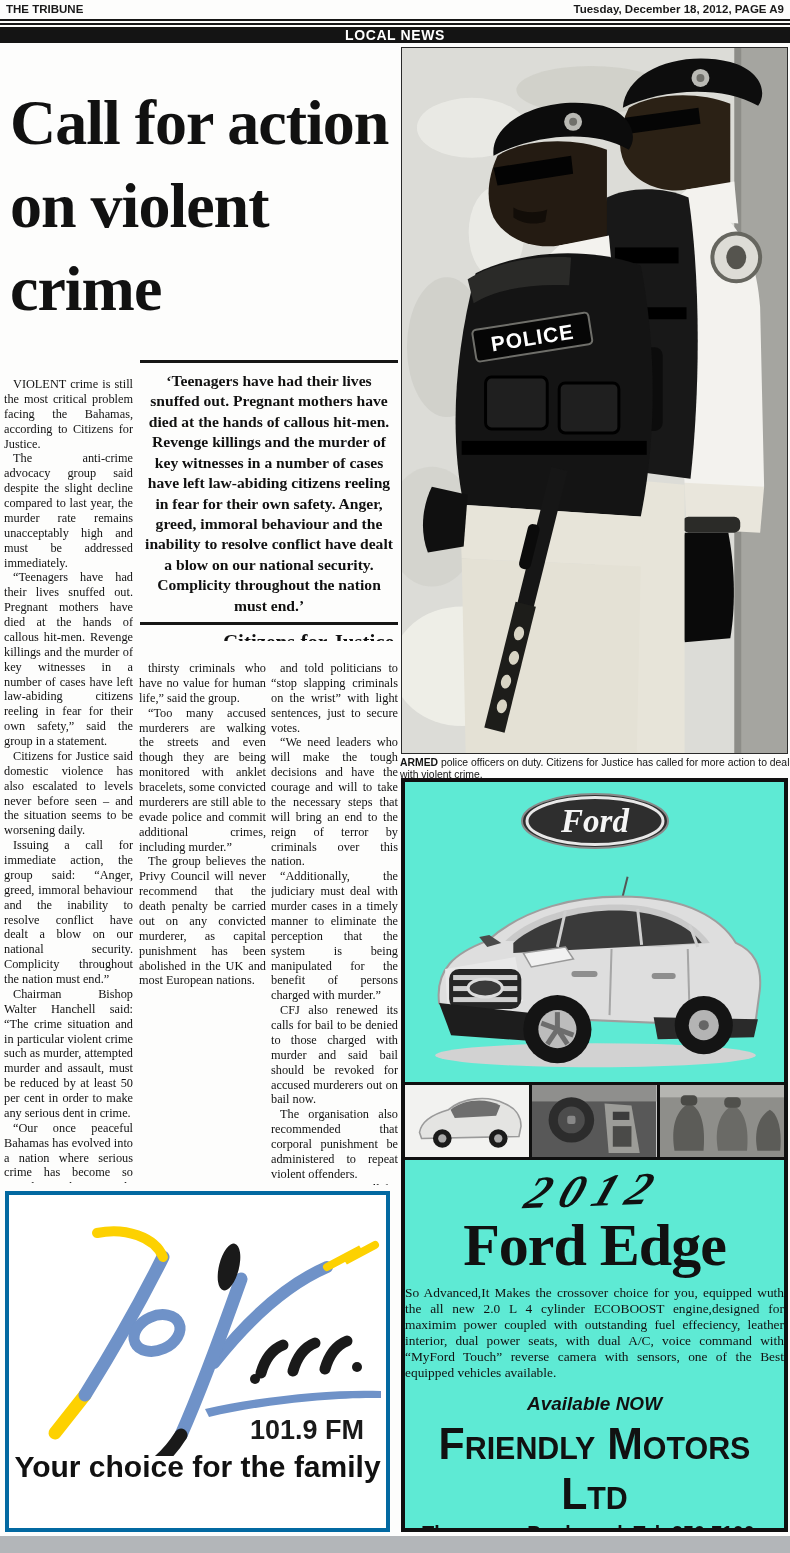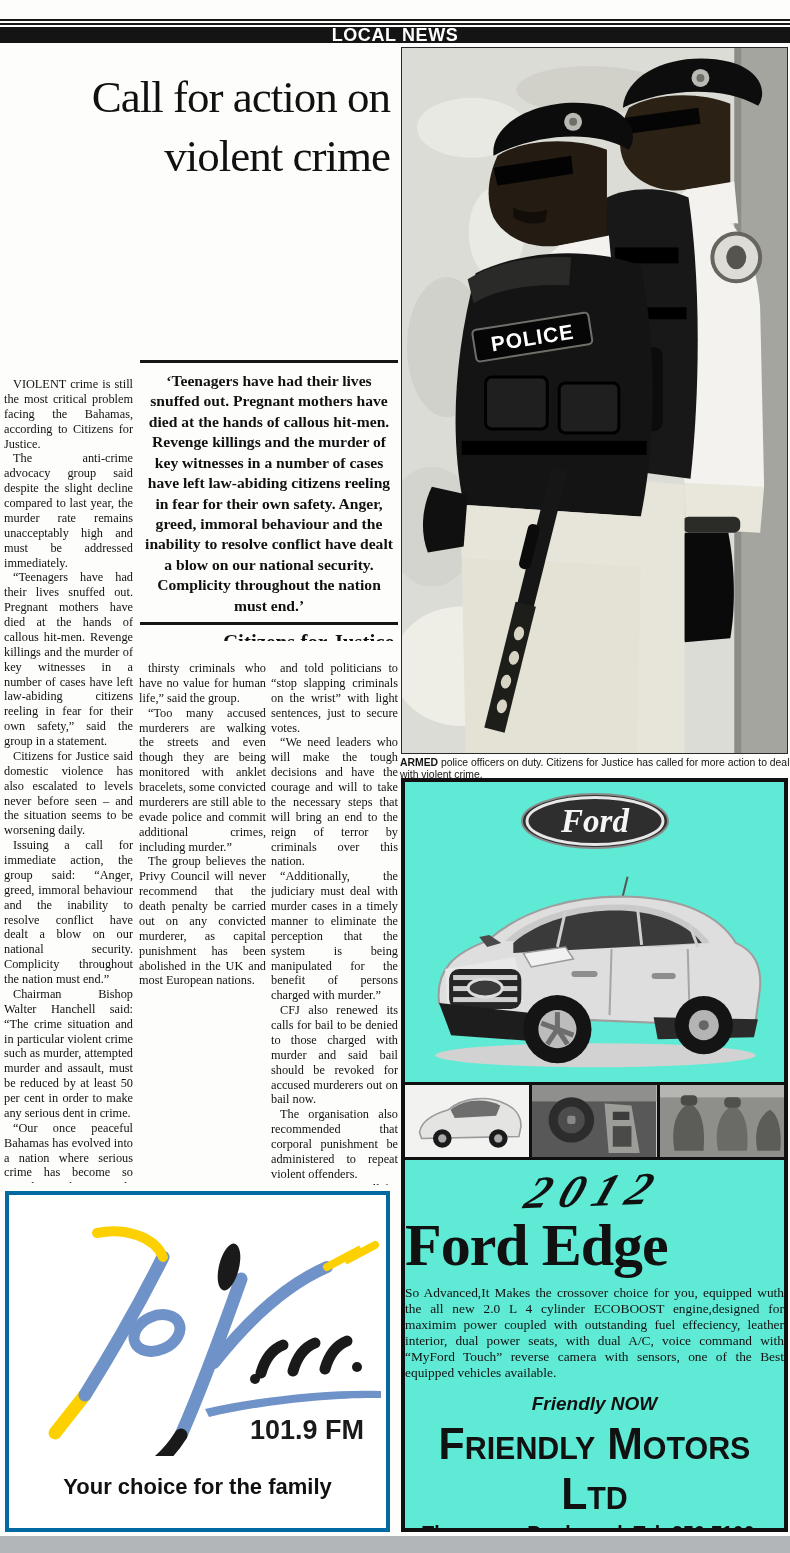--- a/index.html
+++ b/index.html
@@ -4,25 +4,25 @@
 <style>
   html,body{margin:0;padding:0;background:#9a9a9a;}
   .page{position:relative;width:790px;height:1553px;background:#fdfdfc;overflow:hidden;
         font-family:"Liberation Serif",serif;color:#111;margin:0 auto;}
   
   .masthead{position:absolute;top:3px;left:6px;right:6px;display:flex;justify-content:space-between;
             font-family:"Liberation Sans",sans-serif;font-weight:bold;font-size:11.5px;color:#1a1a1a;}
   .rule-a{position:absolute;top:19px;left:0;width:790px;height:2px;background:#161616;}
   .rule-b{position:absolute;top:23px;left:0;width:790px;height:2px;background:#161616;}
   .section-bar{position:absolute;top:27px;left:0;width:790px;height:16px;background:#141414;color:#fff;
-               font-family:"Liberation Sans",sans-serif;font-weight:bold;font-size:18px;line-height:16px;
+               font-family:"Liberation Sans",sans-serif;font-weight:bold;font-size:14px;line-height:16px;
                text-align:center;letter-spacing:.6px;}
   
-  .headline{position:absolute;top:38px;left:10px;width:380px;text-align:right;
-            font-weight:normal;font-size:45px;line-height:1.3;letter-spacing:-1px;}
+  .headline{position:absolute;top:38px;left:10px;width:380px;text-align:left;
+            font-weight:bold;font-size:64px;line-height:1.3;letter-spacing:-1px;}
   
   .pullquote{position:absolute;left:140px;top:360px;width:258px;height:281px;display:flex;flex-direction:column;overflow:hidden;}
   .pq-rule{height:3px;background:#161616;flex:0 0 auto;}
   .pq-text{flex:1 1 auto;font-weight:bold;font-size:15.6px;line-height:1.31;text-align:center;padding:8px 1px 6px;}
   .pq-attr{font-weight:bold;font-size:21px;text-align:right;padding:5px 4px 0 0;}
   
   .newscol{position:absolute;font-size:12.3px;line-height:1.21;text-align:justify;overflow:hidden;}
   .newscol p{margin:0;text-indent:9px;}
   .col1{left:4px;top:377px;width:129px;height:806px;}
   .col2{left:139px;top:661px;width:127px;height:524px;}
@@ -35,40 +35,44 @@
   .caption .lead{font-weight:bold;}
   
   .ford-ad{position:absolute;left:401px;top:778px;width:387px;height:754px;border:4px solid #101010;
            box-sizing:border-box;background:#5eead4;overflow:hidden;}
   .ford-logo{display:block;margin:10px auto 0;}
   .ford-car{display:block;width:100%;height:232px;}
   .thumbs{display:flex;height:72px;border-top:3px solid #101010;border-bottom:3px solid #101010;background:#101010;gap:3px;}
   .thumbs svg{flex:1 1 0;height:100%;background:#fff;}
   .script2012{margin-top:8px;text-align:center;font-style:italic;font-weight:bold;font-size:46px;line-height:1;
               letter-spacing:10px;transform:skewX(-22deg) rotate(-2deg);}
-  .model{font-weight:bold;font-size:60px;line-height:1.05;letter-spacing:-1px;}
+  .model{text-align:center;font-weight:bold;font-size:60px;line-height:1.05;letter-spacing:-1px;}
   .ford-body{font-size:13.4px;line-height:1.2;text-align:justify;padding:8px 0 0;font-weight:500;}
   .avail{margin-top:12px;text-align:center;font-family:"Liberation Sans",sans-serif;font-weight:bold;
          font-style:italic;font-size:19px;}
   .dealer{margin-top:4px;text-align:center;font-family:"Liberation Sans",sans-serif;font-weight:bold;
           font-variant:small-caps;font-size:45px;line-height:1.1;transform:scaleX(.95);}
   .contact1{margin-top:4px;text-align:center;font-family:"Liberation Sans",sans-serif;font-weight:bold;font-size:19.5px;}
   
   .radio-ad{position:absolute;left:5px;top:1191px;width:385px;height:341px;border:4px solid #0369a1;
             box-sizing:border-box;background:#fff;overflow:hidden;}
   .radio-logo{display:block;margin:6px auto 0;}
-  .radio-tagline{position:absolute;left:0;right:0;bottom:28px;text-align:center;
-                 font-family:"Liberation Sans",sans-serif;font-weight:bold;font-size:22px;}
+  .radio-tagline{position:absolute;left:0;right:0;bottom:44px;text-align:center;
+                 font-family:"Liberation Sans",sans-serif;font-weight:bold;font-size:30px;}
   .bottom-bar{position:absolute;left:0;top:1536px;width:790px;height:17px;background:#b3b6b9;}
 </style>
 </head>
 <body>
 
 <div class="page">
 
+  <div class="masthead">
+    <span>THE TRIBUNE</span>
+    <span>Tuesday, December 18, 2012, PAGE A9</span>
+  </div>
   <div class="rule-a"></div>
   <div class="rule-b"></div>
   <div class="section-bar">LOCAL NEWS</div>
 
   <h1 class="headline">Call for action on violent crime</h1>
 
   <div class="pullquote">
     <div class="pq-rule"></div>
     <div class="pq-text">‘Teenagers have had their lives snuffed out. Pregnant mothers have died at the hands of callous hit-men. Revenge killings and the murder of key witnesses in a number of cases have left law-abiding citizens reeling in fear for their own safety. Anger, greed, immoral behaviour and the inability to resolve conflict have dealt a blow on our national security. Complicity throughout the nation must end.’</div>
     <div class="pq-rule"></div>
@@ -236,21 +240,21 @@
         <path d="M14 64 C10 40 16 24 28 18 C40 22 44 40 42 64 Z" fill="#5c5c58"></path>
         <rect x="20" y="10" width="16" height="10" rx="4" fill="#4a4a46"></rect>
         <path d="M56 64 C52 42 58 26 70 20 C82 24 86 42 84 64 Z" fill="#6a6a66"></path>
         <rect x="62" y="12" width="16" height="10" rx="4" fill="#50504c"></rect>
         <path d="M94 64 C90 44 96 30 106 24 C114 28 118 44 116 64 Z" fill="#5c5c58"></path>
       </svg>
     </div>
     <div class="script2012">2012</div>
     <div class="model">Ford Edge</div>
     <div class="ford-body">So Advanced,It Makes the crossover choice for you, equipped wuth the all new 2.0 L 4 cylinder ECOBOOST engine,designed for maximim power coupled with outstanding fuel effeciency, leather interior, dual power seats, with dual A/C, voice command with “MyFord Touch” reverse camera with sensors, one of the Best equipped vehicles available.</div>
-    <div class="avail">Friendly NOW</div>
+    <div class="avail">Available NOW</div>
     <div class="dealer">Friendly Motors Ltd</div>
     <div class="contact1">Thompson Boulevard, Tel: 356-7100 • Fax: 328-6094</div>
 
   </div>
 
   <div class="radio-ad">
     <svg class="radio-logo" width="377" height="255" viewBox="0 0 377 255">
       <g fill="none" stroke-linecap="round">
         <path d="M46 232 L76 194" stroke="#fdd101" stroke-width="13"></path>
         <path d="M76 194 C106 146 134 96 154 56" stroke="#6f92c8" stroke-width="13"></path>

